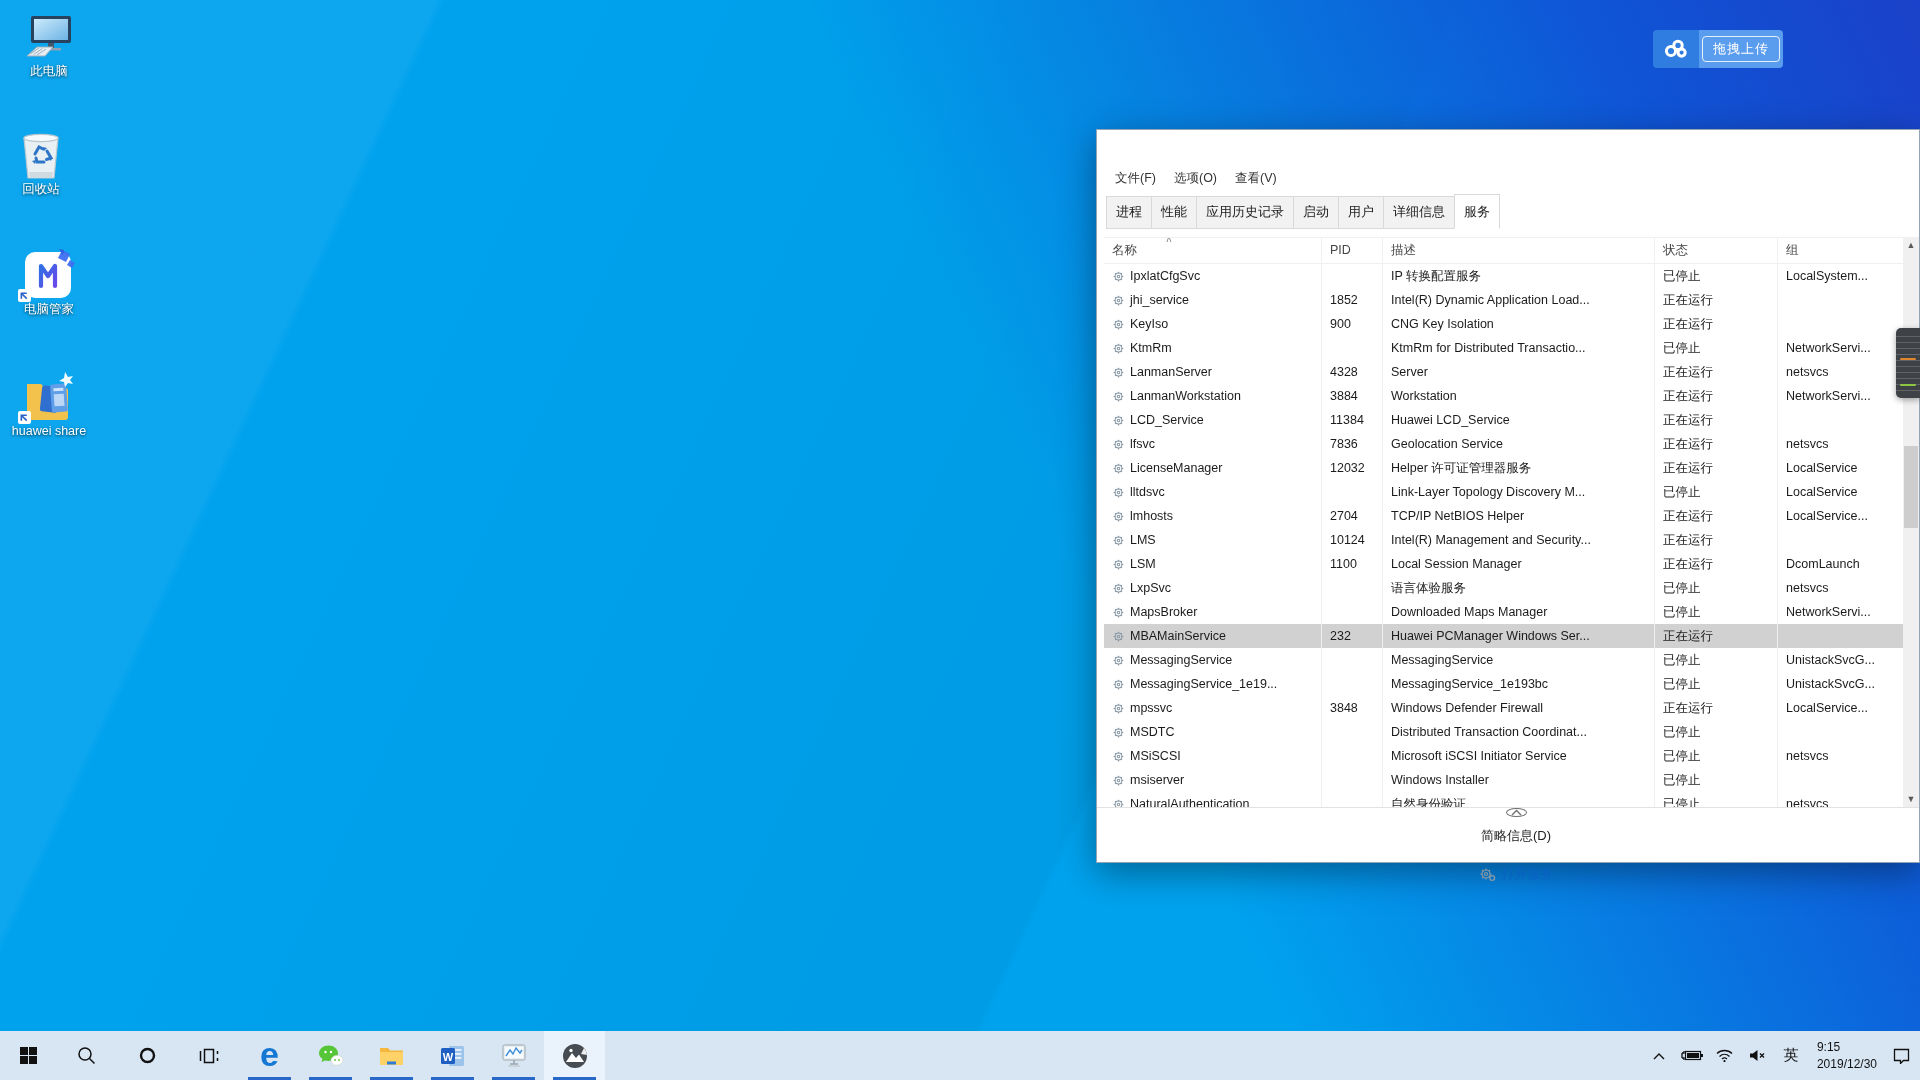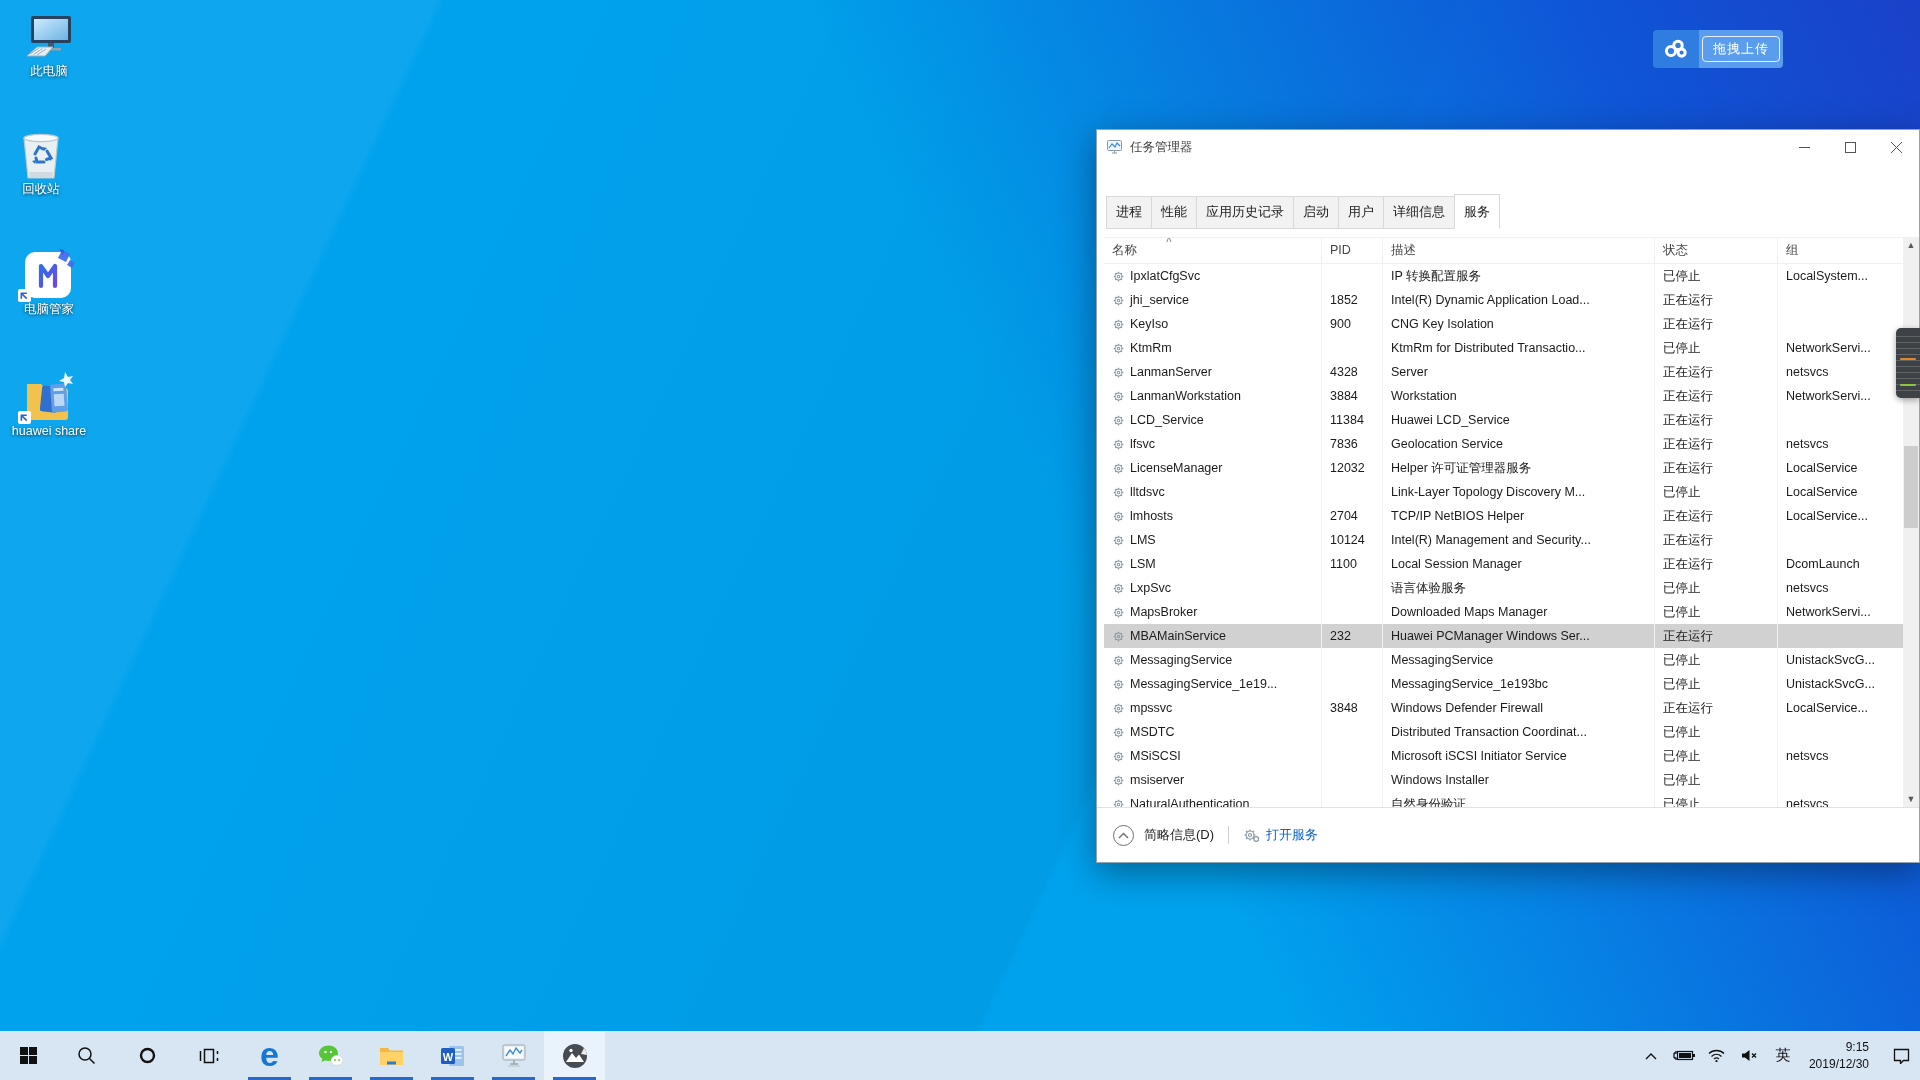--- a/index.html
+++ b/index.html
@@ -57,36 +57,36 @@
   .col3{width:123px;}
   .col4{width:126px;border-right:none;}
   .sort{position:absolute;top:-3px;left:62px;font-size:10px;color:#777;line-height:10px;}
   .gear{display:flex;flex:none;}
   
   .sbar{position:absolute;top:107px;right:0;width:16px;bottom:55px;background:#f0f0f0;}
   .sbar .arr{position:absolute;left:0;width:16px;height:16px;display:flex;align-items:center;justify-content:center;color:#5a5a5a;font-size:9px;}
   .sbar .up{top:0;} .sbar .dn{bottom:0;}
   .sbar .thumb{position:absolute;left:1px;width:14px;top:209px;height:82px;background:#cdcdcd;}
   
-  .tmfoot{position:absolute;left:0;right:0;bottom:0;height:55px;border-top:1px solid #e2e2e2;display:flex;align-items:center;padding-left:16px;gap:10px;background:#fff;}
+  .tmfoot{position:absolute;left:0;right:0;bottom:0;height:55px;border-top:1px solid #e2e2e2;display:flex;align-items:center;padding-left:16px;gap:10px;background:#fff;flex-direction:column;}
   .circ{width:21px;height:21px;border:1.4px solid #6f6f6f;border-radius:50%;display:flex;align-items:center;justify-content:center;}
   .detail-lbl{font-size:13px;color:#222;}
   .vdiv{width:1px;height:18px;background:#d0d0d0;margin:0 4px;}
   .open-svc{display:flex;align-items:center;gap:6px;font-size:13px;color:var(--link);}
   
   .taskbar{position:absolute;left:0;bottom:0;width:1920px;height:49px;background:var(--taskbar);display:flex;align-items:center;z-index:80;}
   .tbtn{width:61px;height:49px;flex:none;display:flex;align-items:center;justify-content:center;position:relative;}
   .tbtn.first{width:56px;}
   .tbtn .run{position:absolute;left:9px;right:9px;bottom:0;height:3px;background:var(--underline);}
   .tbtn.activeapp{background:#eaf3fc;}
   .edge-e{font-size:34px;font-weight:bold;color:#1577d4;line-height:1;transform:translateY(-2px);}
   .tray{position:absolute;right:6px;top:0;height:49px;display:flex;align-items:center;gap:7px;}
   .tray .ticn{width:26px;height:49px;display:flex;align-items:center;justify-content:center;}
   .ime{font-size:15px;color:#111;width:26px;text-align:center;}
-  .clock{text-align:right;font-size:12px;color:#111;line-height:1.35;margin:0 12px 0 6px;white-space:nowrap;}
+  .clock{text-align:left;font-size:12px;color:#111;line-height:1.35;margin:0 4px 0 6px;white-space:nowrap;}
 </style>
 </head>
 <body>
 
 <div class="dicon" style="left:10px;top:12px;">
   <div class="art">
     <svg width="52" height="50" viewBox="0 0 52 50">
       <rect x="8" y="2" width="40" height="27" rx="2" fill="#27425e"></rect>
       <rect x="11" y="5" width="34" height="21" fill="#9fd4f2"></rect>
       <rect x="11" y="5" width="34" height="21" fill="url(#g1)"></rect>
@@ -189,47 +189,25 @@
     <span>拖拽上传</span>
   </div>
 </div>
 
 <div class="dock">
     <i class="o"></i>
     <i class="g"></i>
   </div>
 
 <div class="tm">
-  <div class="titlebar">
-    <span class="ticon">
-      <svg width="15" height="14" viewBox="0 0 15 14">
-        <rect x="0.5" y="0.5" width="14" height="10" rx="1" fill="#eef6fb" stroke="#8a9aa6"></rect>
-        <polyline points="2,8 5,4 8,7 10,3 13,6" fill="none" stroke="#3f8cd6" stroke-width="1.2"></polyline>
-        <path d="M5 13 h5 M7.5 11 v2" stroke="#8a9aa6"></path>
-      </svg>
-    </span>
-    <span class="ttext">任务管理器</span>
-    <div class="winbtns">
-      <div class="winbtn">
-          <svg width="11" height="11" viewBox="0 0 11 11">
-            <path d="M0 5.5 h11" stroke="#555" stroke-width="1"></path>
-          </svg>
-        </div>
-      <div class="winbtn">
-          <svg width="11" height="11" viewBox="0 0 11 11">
-            <rect x="0.5" y="0.5" width="10" height="10" fill="none" stroke="#555"></rect>
-          </svg>
-        </div>
-      <div class="winbtn">
-          <svg width="11" height="11" viewBox="0 0 11 11">
-            <path d="M0 0 L11 11 M11 0 L0 11" stroke="#555" stroke-width="1"></path>
-          </svg>
-        </div>
+  <div class="menubar">
+      <span class="menu-item">文件(F)</span>
+      <span class="menu-item">选项(O)</span>
+      <span class="menu-item">查看(V)</span>
     </div>
-  </div>
   <div class="tabstrip">
       <span class="tab">进程</span>
       <span class="tab">性能</span>
       <span class="tab">应用历史记录</span>
       <span class="tab">启动</span>
       <span class="tab">用户</span>
       <span class="tab">详细信息</span>
       <span class="tab active">服务</span>
     </div>
 

